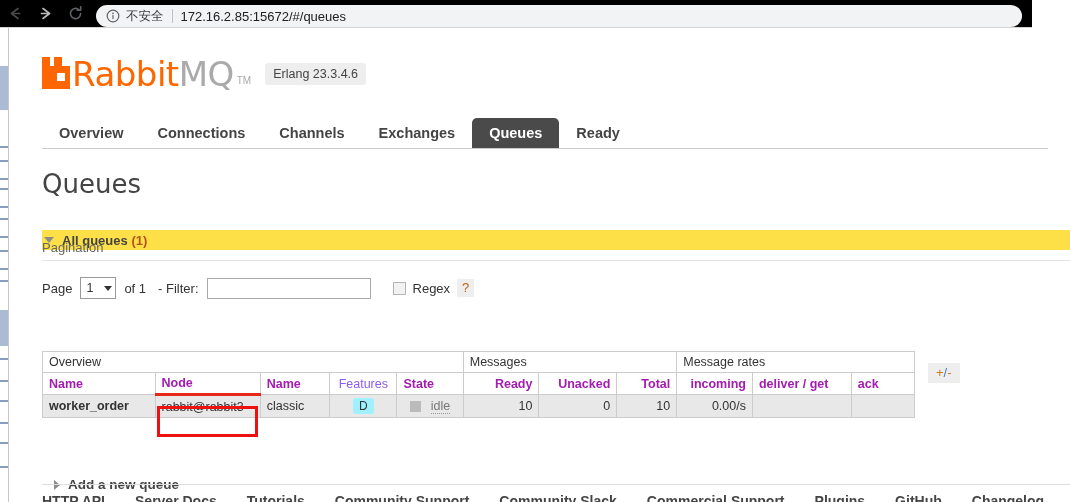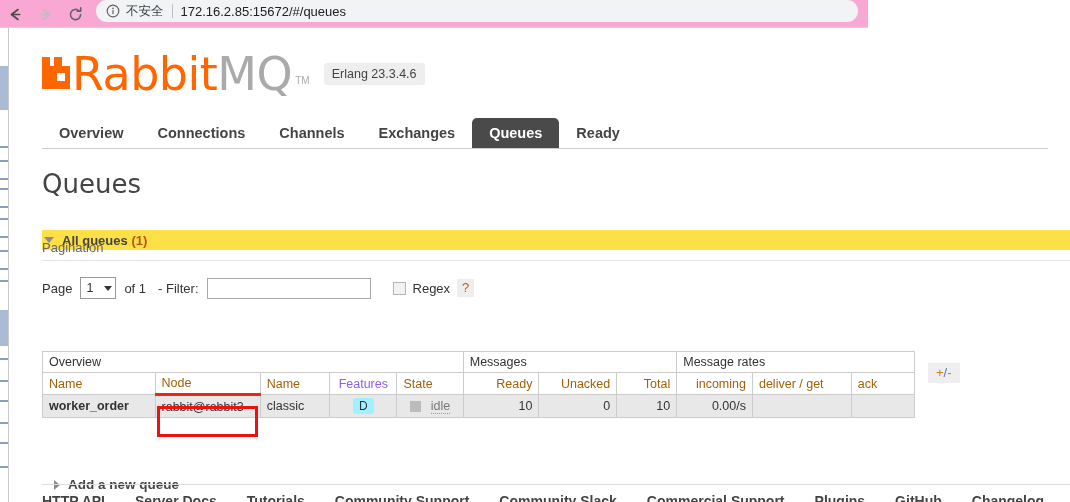--- a/index.html
+++ b/index.html
@@ -7,24 +7,24 @@
     margin: 0; padding: 0;
     width: 1070px; height: 502px;
     overflow: hidden;
     background: #ffffff;
     font-family: "Liberation Sans", sans-serif;
   }
 
   
   #browser-bar {
     position: absolute; top: 0; left: 0;
-    width: 868px; height: 28px;
-    background: #f9a8d4;
+    width: 1032px; height: 28px;
+    background: #000000;
     border-bottom: 1px solid #d4d4d4;
-    display: flex; align-items: flex-start;
+    display: flex; align-items: flex-end;
   }
   .nav-btn {
     width: 30px; height: 28px;
     display: flex; align-items: center; justify-content: center;
     flex: 0 0 auto;
   }
   .nav-btn svg { display: block; }
   #omnibox {
     flex: 1 1 auto;
     height: 22px;
@@ -92,21 +92,21 @@
   #logo-mark .ear.r { left: 12px; }
   #logo-mark .body {
     position: absolute; left: 0; top: 9px;
     width: 28px; height: 23px; background: #f60;
   }
   #logo-mark .dot {
     position: absolute; left: 15px; top: 16px;
     width: 8px; height: 8px; background: #ffffff;
   }
   #logo-text {
-    font-size: 46px; line-height: 34px;
+    font-size: 34px; line-height: 34px;
     letter-spacing: -0.5px;
     font-family: "DejaVu Sans", sans-serif;
     position: relative; top: 2px;
   }
   #logo-text .rabbit { color: #f60; }
   #logo-text .mq { color: #aaaaaa; }
   #logo-tm {
     font-size: 10px; color: #aaaaaa;
     margin-left: 3px; position: relative; top: -3px;
   }
@@ -229,22 +229,22 @@
     color: #333333;
     background: #ffffff;
     vertical-align: middle;
   }
   #queues-table tr.group-row th {
     text-align: left;
     font-size: 12.5px; color: #333333;
     height: 21px;
   }
   #queues-table tr.col-row th {
-    font-weight: normal; font-size: 12.5px;
-    color: #a16207; height: 22px;
+    font-weight: bold; font-size: 12.5px;
+    color: #a21caf; height: 22px;
     text-align: left;
   }
   #queues-table tr.col-row th.num { text-align: right; }
   #queues-table tr.col-row th.ctr { text-align: center; }
   #queues-table tr.col-row th.dim { font-weight: normal; color: #8b5cf6; }
   #queues-table tr.col-row th.sorted {
     border-bottom: 3px solid #e8271b;
   }
   #queues-table tr.data-row td {
     background: #e8e8e8; height: 23px;

